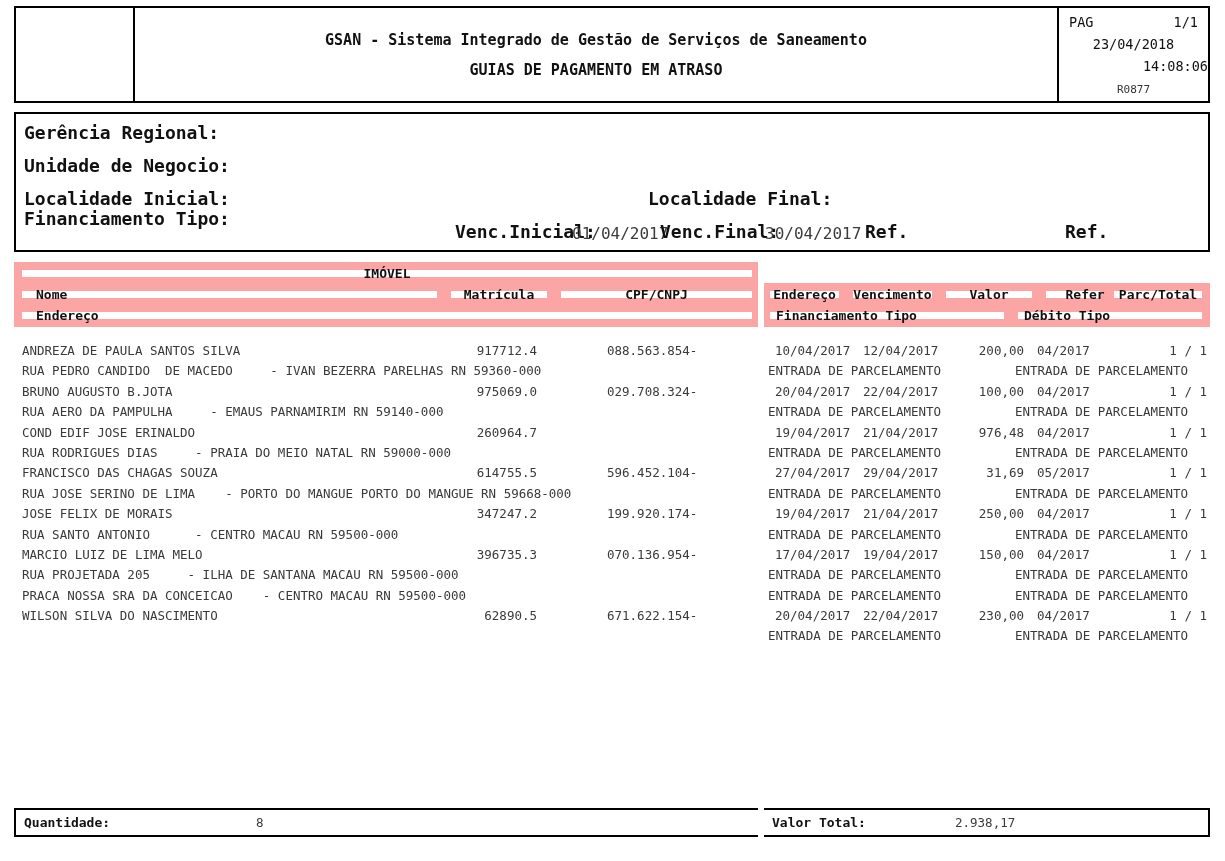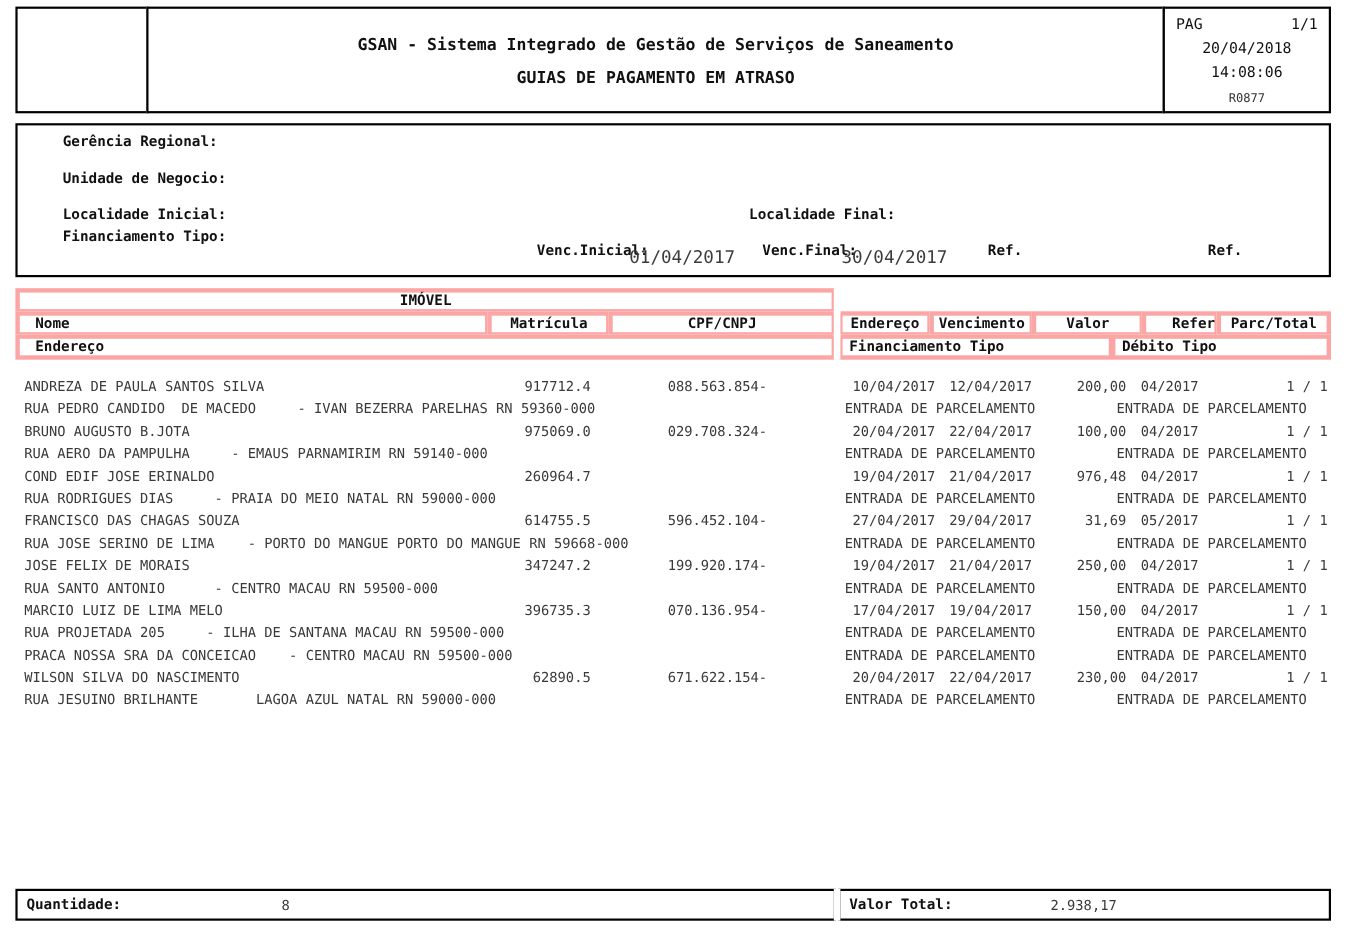--- a/index.html
+++ b/index.html
@@ -10,28 +10,28 @@
   }
   .box{position:absolute;border:2px solid #000;box-sizing:border-box;background:#fff;}
   
   #hdr-main{display:flex;flex-direction:column;justify-content:center;align-items:center;gap:12px;}
   #hdr-main .t1{font-size:15px;font-weight:bold;letter-spacing:0;}
   #hdr-main .t2{font-size:15px;font-weight:bold;}
   #hdr-right{font-size:13.5px;}
   #hdr-right .line{position:absolute;left:0;width:100%;box-sizing:border-box;}
   
   #filters span{position:absolute;white-space:pre;}
-  .flabel{font-size:13px;font-weight:bold;margin-left:33px;}
+  .flabel{font-size:18px;font-weight:bold;}
   .fvalue{font-size:16px;color:#3c3c3c;}
   
   #thead{position:absolute;left:14px;top:262px;width:1196px;}
   .trow{display:flex;height:23px;}
   .trow + .trow{margin-top:-2px;}
   .tcell{
-    border:4px solid #fca5a5;margin-left:-2px;box-sizing:border-box;background:#fff;
+    border:8px solid #fca5a5;margin-left:-2px;box-sizing:border-box;background:#fff;
     display:flex;align-items:center;justify-content:center;
     font-size:13px;font-weight:bold;white-space:pre;position:relative;z-index:1;
   }
   .trow .tcell:first-child{margin-left:0;}
   .tcell.left{justify-content:flex-start;padding-left:14px;}
   .tcell.left2{justify-content:flex-start;padding-left:6px;}
   .tspacer{width:6px;margin-left:-2px;background:#fff;position:relative;z-index:2;}
   
   #datarows{position:absolute;left:14px;top:340px;width:1196px;font-size:12.5px;color:#3a3a3a;}
   .dline{position:relative;height:20.4px;}
@@ -63,22 +63,22 @@
 <div class="box" id="hdr-main" style="left:133px;top:6px;width:926px;height:97px;">
   <div class="t1">GSAN - Sistema Integrado de Gestão de Serviços de Saneamento</div>
   <div class="t2">GUIAS DE PAGAMENTO EM ATRASO</div>
 </div>
 
 <div class="box" id="hdr-right" style="left:1057px;top:6px;width:153px;height:97px;">
   <div class="line" style="top:6px;padding:0 10px;display:flex;justify-content:space-between;">
     <span>PAG</span>
     <span>1/1</span>
   </div>
-  <div class="line" style="top:28px;text-align:center;">20/04/2018</div>
-  <div class="line" style="top:50px;text-align:center;">14:08:06</div>
+  <div class="line" style="top:28px;text-align:center;">23/04/2018</div>
+  <div class="line" style="top:50px;text-align:right;">14:08:06</div>
   <div class="line" style="top:75px;text-align:center;font-size:11px;color:#333;">R0877</div>
 </div>
 
 <div class="box" id="filters" style="left:14px;top:112px;width:1196px;height:140px;">
   <span class="flabel" style="left:8px;top:8px;">Gerência Regional:</span>
   <span class="flabel" style="left:8px;top:41px;">Unidade de Negocio:</span>
   <span class="flabel" style="left:8px;top:74px;">Localidade Inicial:</span>
   <span class="flabel" style="left:632px;top:74px;">Localidade Final:</span>
   <span class="flabel" style="left:8px;top:94px;">Financiamento Tipo:</span>
   <span class="flabel" style="left:439px;top:107px;">Venc.Inicial:</span>
@@ -221,21 +221,20 @@
     <span class="f-nome">WILSON SILVA DO NASCIMENTO</span>
     <span class="f-mat">62890.5</span>
     <span class="f-cpf">671.622.154-</span>
     <span class="f-emi">20/04/2017</span>
     <span class="f-ven">22/04/2017</span>
     <span class="f-val">230,00</span>
     <span class="f-ref">04/2017</span>
     <span class="f-parc">1 / 1</span>
   </div>
   <div class="dline">
-    <span class="f-end">RUA JESUINO BRILHANTE       LAGOA AZUL NATAL RN 59000-000</span>
     <span class="f-fin">ENTRADA DE PARCELAMENTO</span>
     <span class="f-deb">ENTRADA DE PARCELAMENTO</span>
   </div>
 
 </div>
 
 <div id="footer">
   <div class="fcell" style="width:746px;text-align:right;">
     <span class="fl" style="left:8px;">Quantidade:</span>
     <span class="fv" style="left:240px;">8</span>

